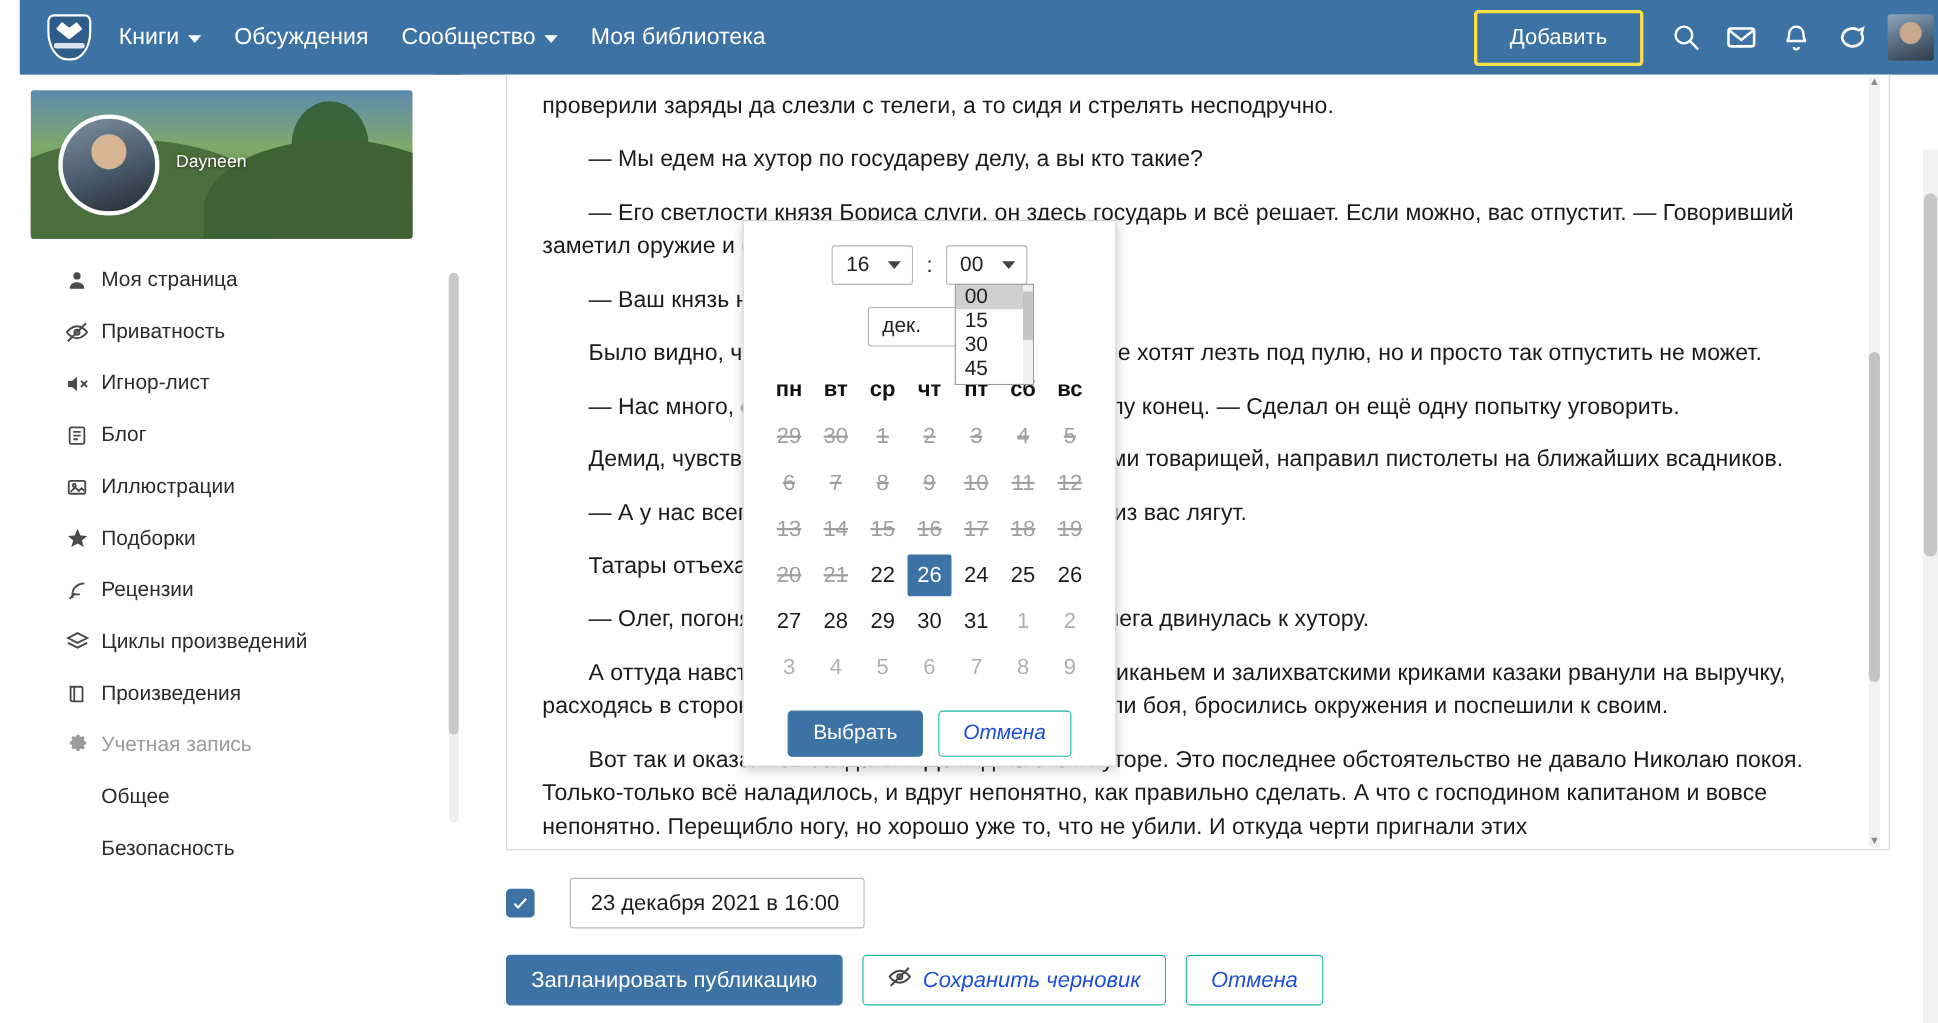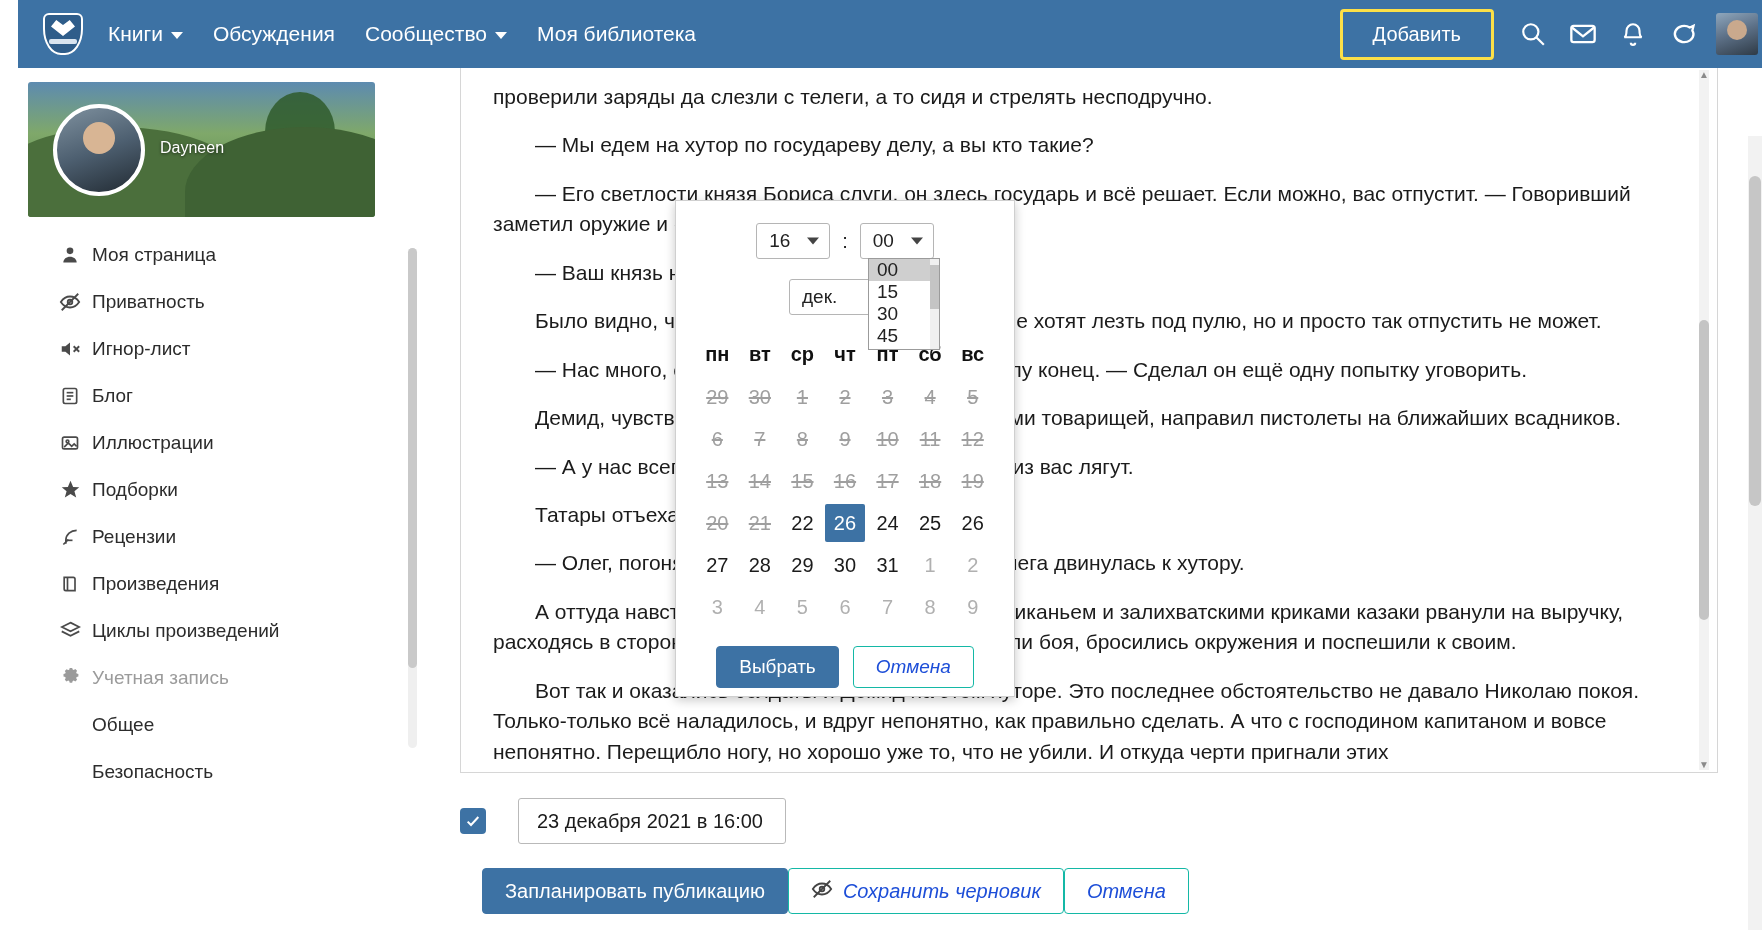--- a/index.html
+++ b/index.html
@@ -275,21 +275,21 @@
     padding-left: 18px;
     font-size: 20px;
     color: #1b1b1b;
     cursor: text;
   }
 
   
   .actions {
     position: absolute;
     left: 40px; top: 800px;
-    display: flex; align-items: flex-start;  margin-left: 22px;
+    display: flex; align-items: flex-start; gap: 18px;
   }
   .btn {
     height: 46px;
     border-radius: 4px;
     font-size: 20px;
     display: flex; align-items: center; justify-content: center;
     cursor: pointer;
     padding: 0 22px;
     white-space: nowrap;
   }
@@ -571,36 +571,36 @@
               <path d="M20 4c-7 0-13 5-13 12v4"></path>
               <path d="M7 16h8"></path>
               <path d="M4 21l6-6"></path>
             </svg>
         </span>
         <span>Рецензии</span>
       </div>
 
       <div class="menu-item">
         <span class="mi-icon">
+          <svg width="21" height="21" viewBox="0 0 24 24" fill="none" stroke="currentColor" stroke-width="2">
+              <polygon points="12,3 22,8 12,13 2,8"></polygon>
+              <polyline points="2,13 12,18 22,13"></polyline>
+            </svg>
+        </span>
+        <span>Циклы произведений</span>
+      </div>
+
+      <div class="menu-item">
+        <span class="mi-icon">
           <svg width="20" height="20" viewBox="0 0 24 24" fill="none" stroke="currentColor" stroke-width="2">
               <path d="M5 4h11a2 2 0 0 1 2 2v14H7a2 2 0 0 1-2-2z"></path>
               <line x1="9" y1="4" x2="9" y2="20"></line>
             </svg>
         </span>
         <span>Произведения</span>
-      </div>
-
-      <div class="menu-item">
-        <span class="mi-icon">
-          <svg width="21" height="21" viewBox="0 0 24 24" fill="none" stroke="currentColor" stroke-width="2">
-              <polygon points="12,3 22,8 12,13 2,8"></polygon>
-              <polyline points="2,13 12,18 22,13"></polyline>
-            </svg>
-        </span>
-        <span>Циклы произведений</span>
       </div>
 
       <div class="menu-section">
         <span class="mi-icon">
           <svg width="21" height="21" viewBox="0 0 24 24" fill="currentColor">
               <path d="M12 8.5A3.5 3.5 0 1 0 12 15.5 3.5 3.5 0 0 0 12 8.5zm9-.5-2-.6-.5-1.2 1-1.8-2-2-1.8 1-1.2-.5L13.9 1h-2.8l-.6 2-1.2.5-1.8-1-2 2 1 1.8-.5 1.2-2 .6v2.8l2 .6.5 1.2-1 1.8 2 2 1.8-1 1.2.5.6 2h2.8l.6-2 1.2-.5 1.8 1 2-2-1-1.8.5-1.2 2-.6z"></path>
             </svg>
         </span>
         <span>Учетная запись</span>
       </div>

